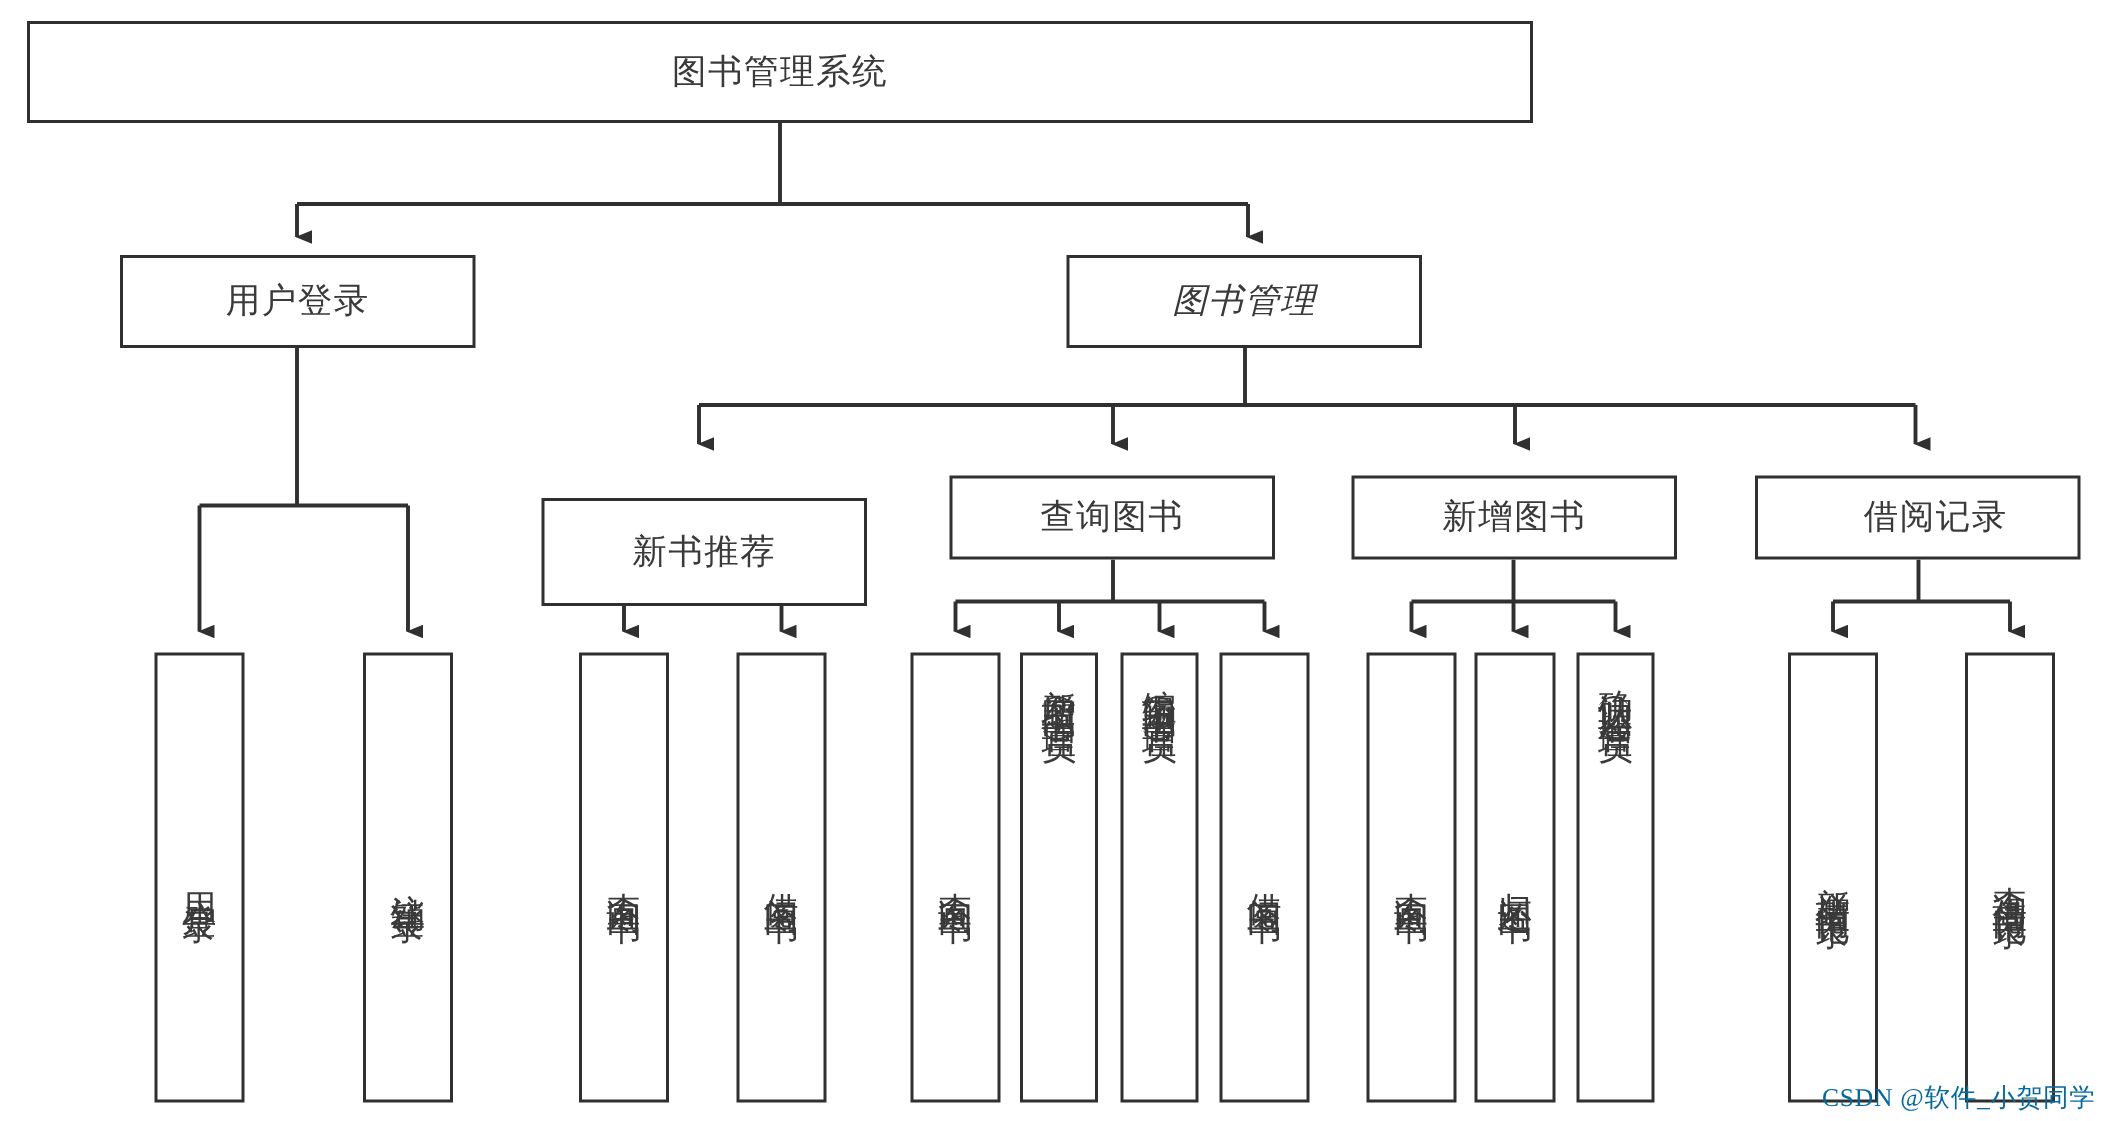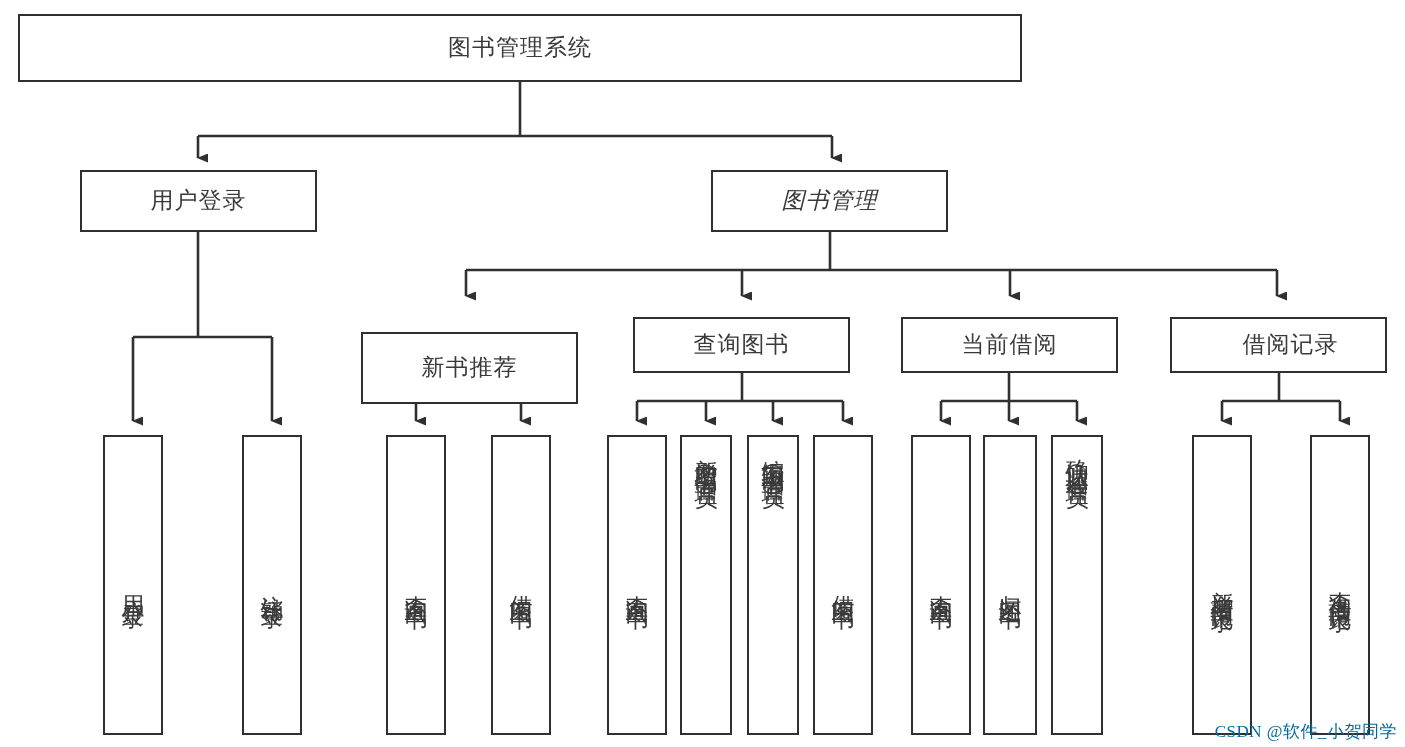--- a/index.html
+++ b/index.html
@@ -136,21 +136,21 @@
     <span class="node-label">图书管理</span>
   </div>
 
   <div class="node horizontal" style="left:361px; top:332px; width:217px; height:72px;">
     <span class="node-label">新书推荐</span>
   </div>
   <div class="node horizontal" style="left:633px; top:317px; width:217px; height:56px;">
     <span class="node-label">查询图书</span>
   </div>
   <div class="node horizontal" style="left:901px; top:317px; width:217px; height:56px;">
-    <span class="node-label">当前借阅</span>
+    <span class="node-label">新增图书</span>
   </div>
   <div class="node horizontal" style="left:1170px; top:317px; width:217px; height:56px;padding-left:24px;">
     <span class="node-label">借阅记录</span>
   </div>
 
   <div class="node vertical" style="left:103px; top:435px; width:60px; height:300px;">
     <span class="node-label">用户登录</span>
   </div>
   <div class="node vertical" style="left:242px; top:435px; width:60px; height:300px;">
     <span class="node-label">注销登录</span>

